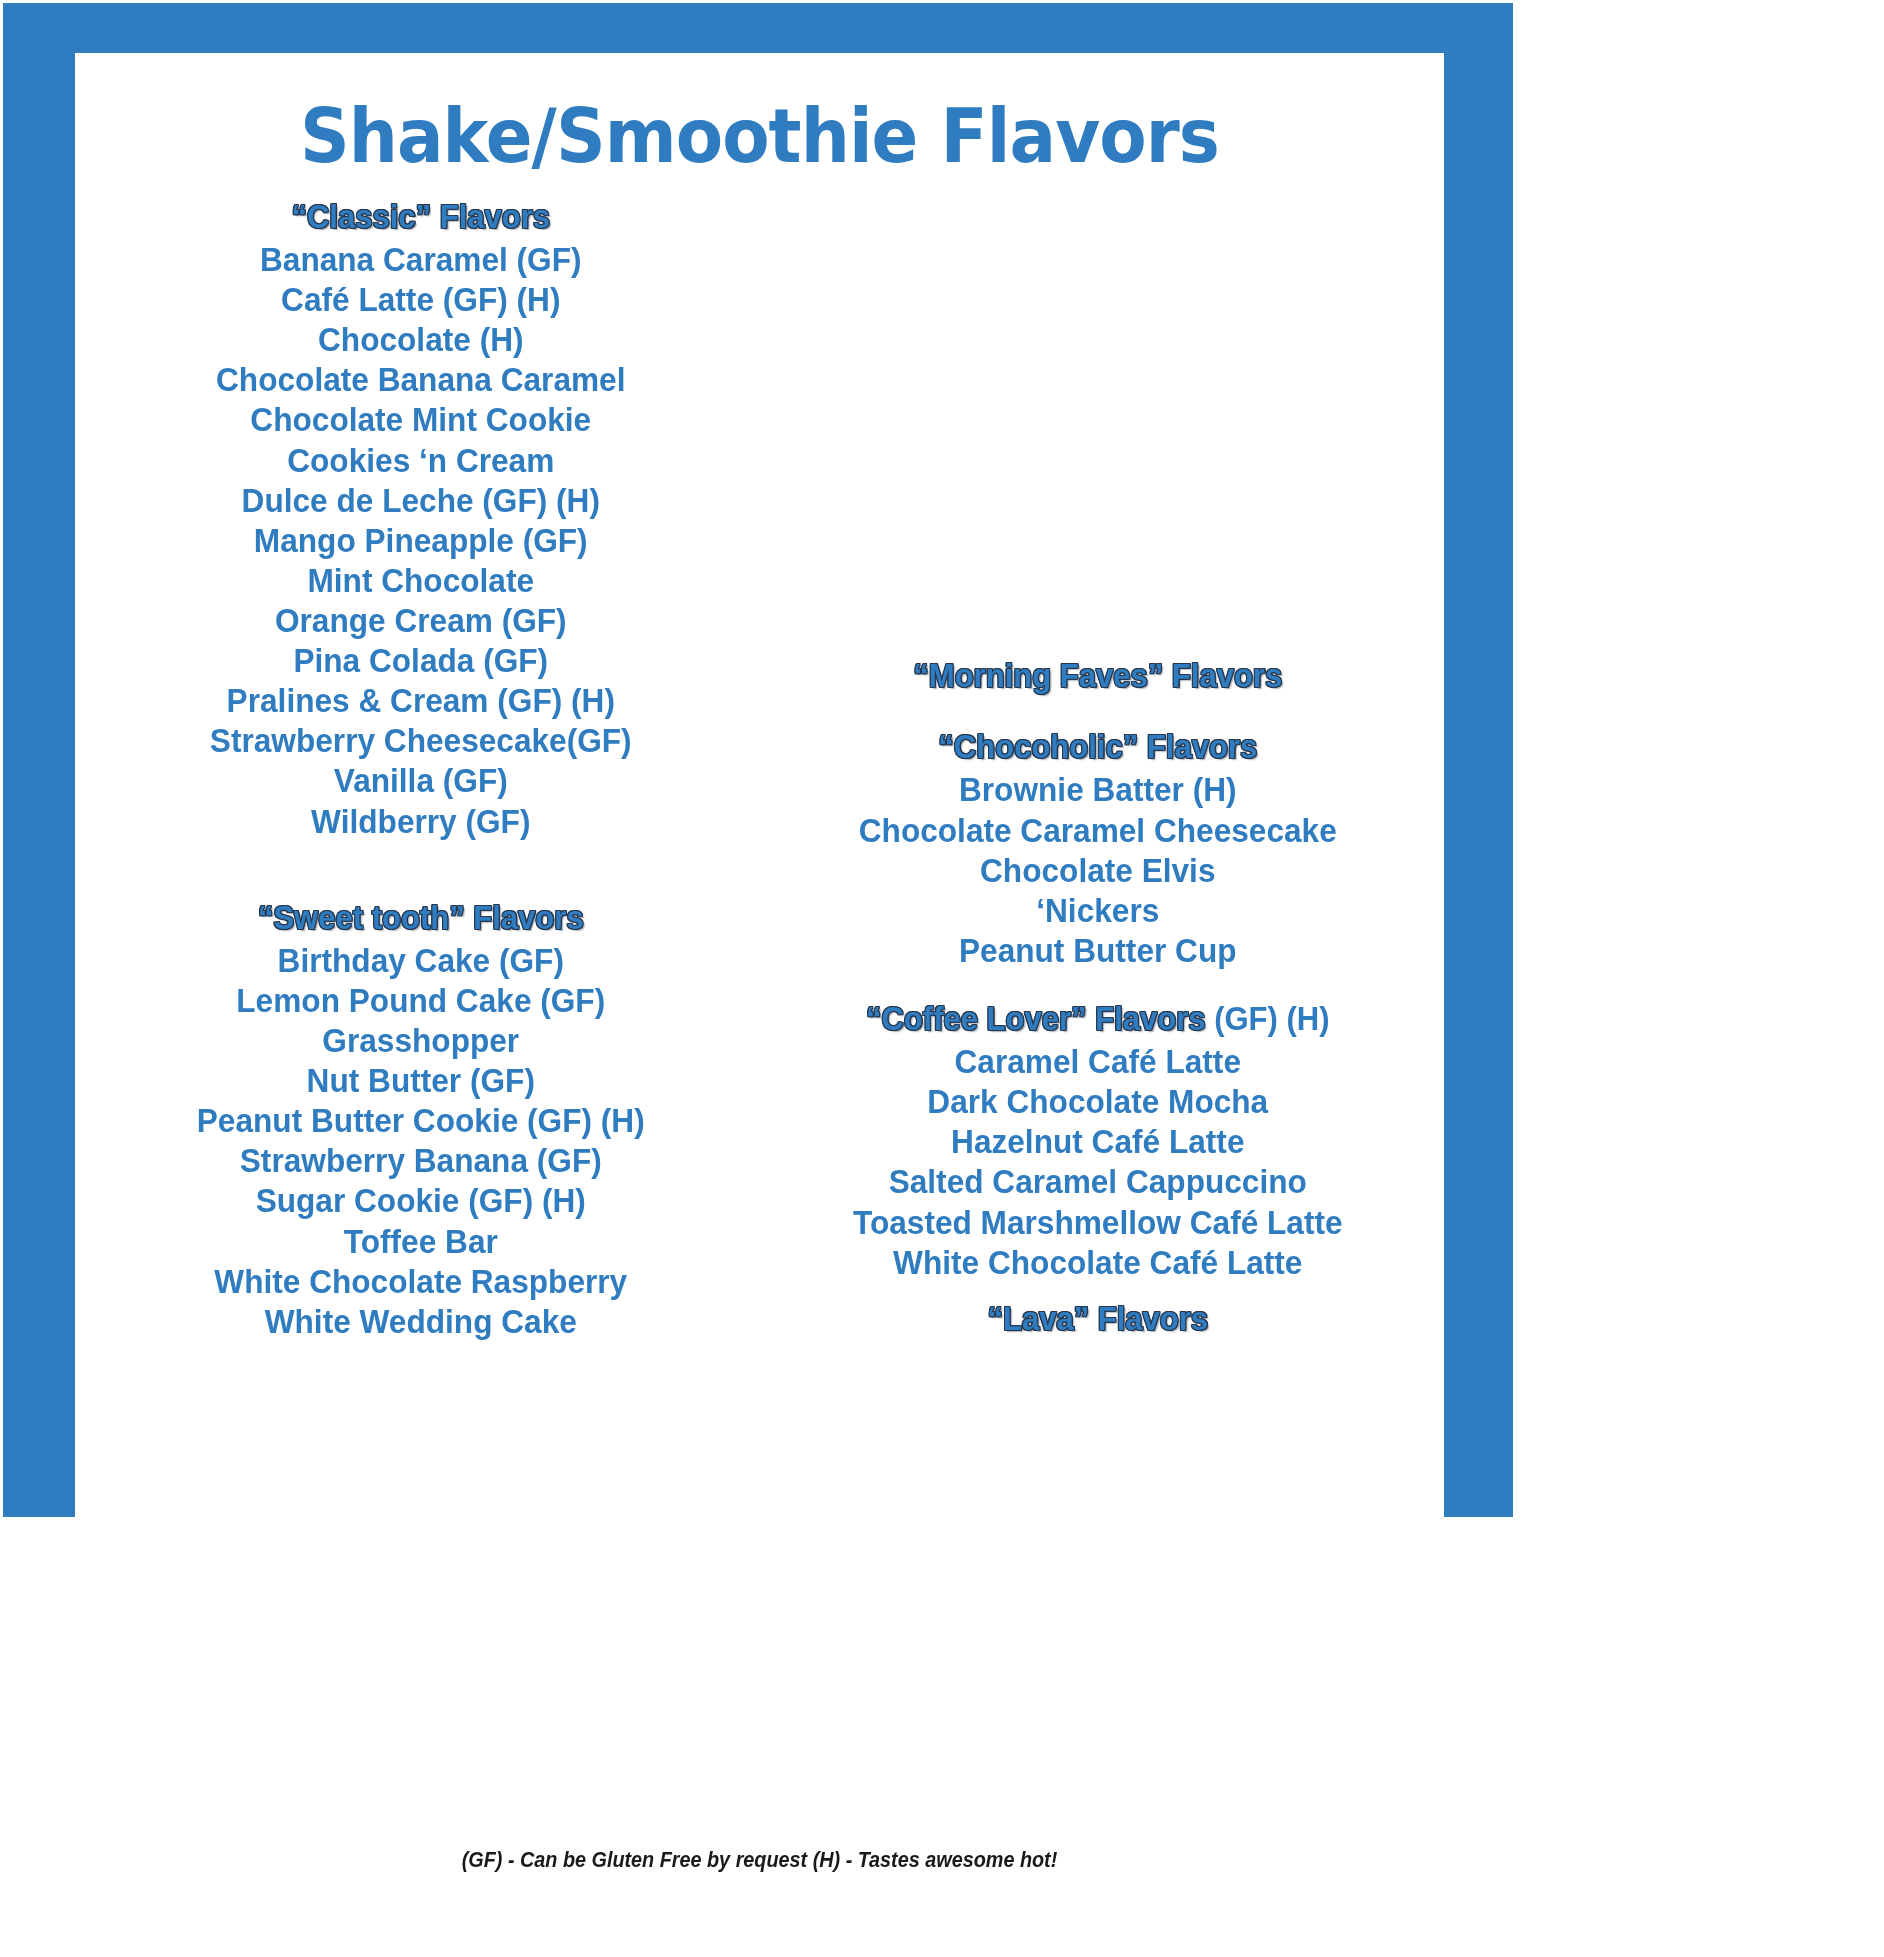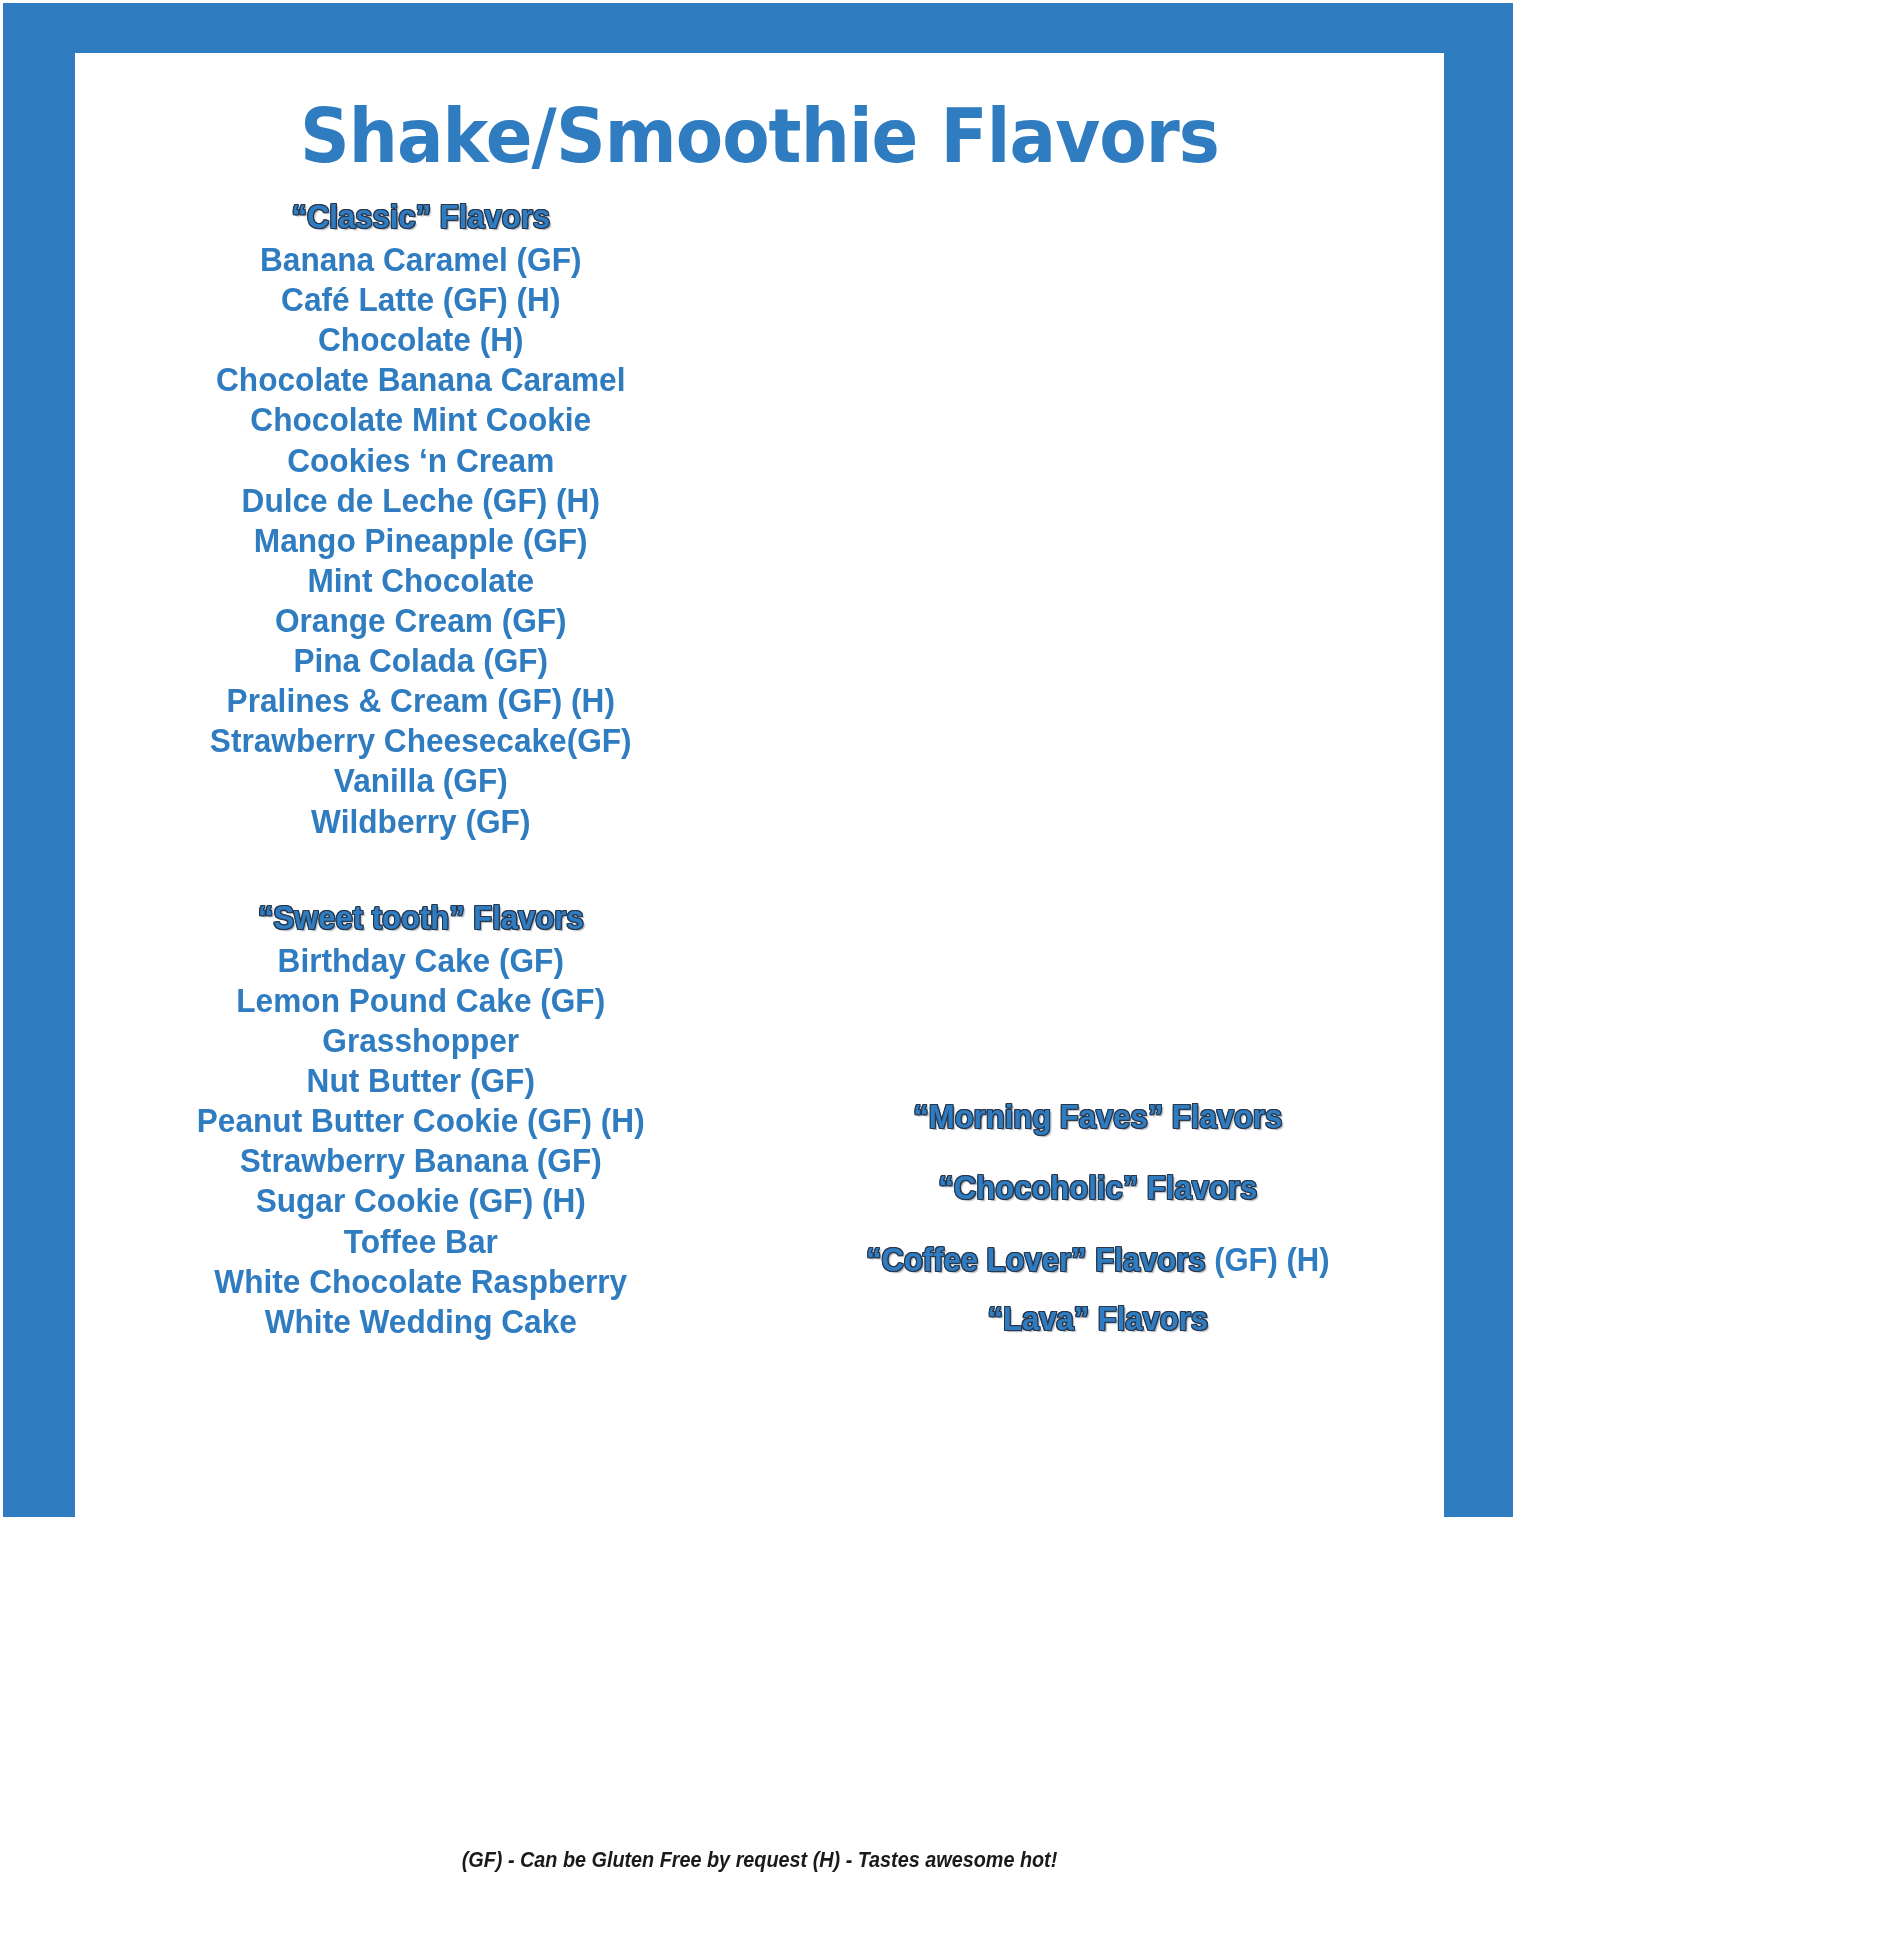--- a/index.html
+++ b/index.html
@@ -178,24 +178,39 @@
             </ul>
           </div>
         </div>
       <div class="column col-right" id="right-column">
           <div class="section">
             <div class="section-header"><span>“Morning Faves” Flavors</span></div>
           </div>
           <div class="gap-md"></div>
           <div class="section">
             <div class="section-header"><span>“Chocoholic” Flavors</span></div>
+            <ul class="flavor-list">
+              <li class="flavor-item">Brownie Batter (H)</li>
+              <li class="flavor-item">Chocolate Caramel Cheesecake</li>
+              <li class="flavor-item">Chocolate Elvis</li>
+              <li class="flavor-item">‘Nickers</li>
+              <li class="flavor-item">Peanut Butter Cup</li>
+            </ul>
           </div>
           <div class="gap-md"></div>
           <div class="section">
             <div class="section-header"><span>“Coffee Lover” Flavors</span><span class="plain"> (GF) (H)</span></div>
+            <ul class="flavor-list">
+              <li class="flavor-item">Caramel Café Latte</li>
+              <li class="flavor-item">Dark Chocolate Mocha</li>
+              <li class="flavor-item">Hazelnut Café Latte</li>
+              <li class="flavor-item">Salted Caramel Cappuccino</li>
+              <li class="flavor-item">Toasted Marshmellow Café Latte</li>
+              <li class="flavor-item">White Chocolate Café Latte</li>
+            </ul>
           </div>
           <div class="gap-sm"></div>
           <div class="section">
             <div class="section-header"><span>“Lava” Flavors</span></div>
           </div>
         </div>
     </div>
 
     <div id="footer-legend">(GF) - Can be Gluten Free by  request   (H) - Tastes awesome hot!</div>
 

